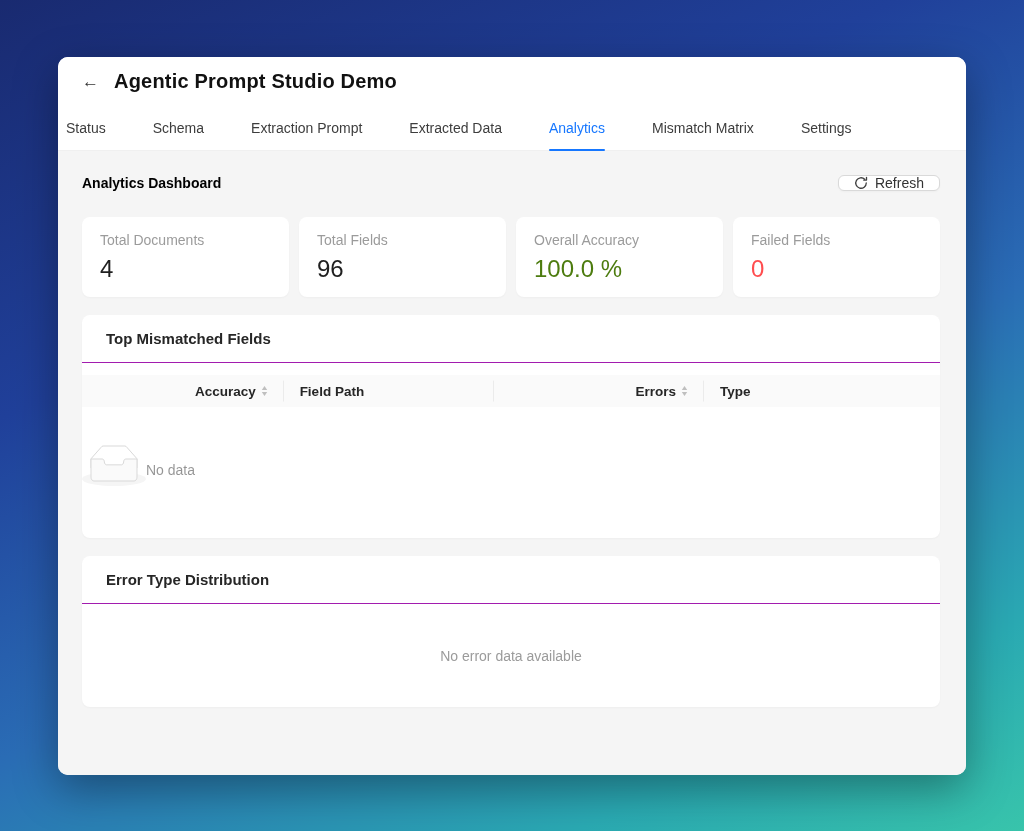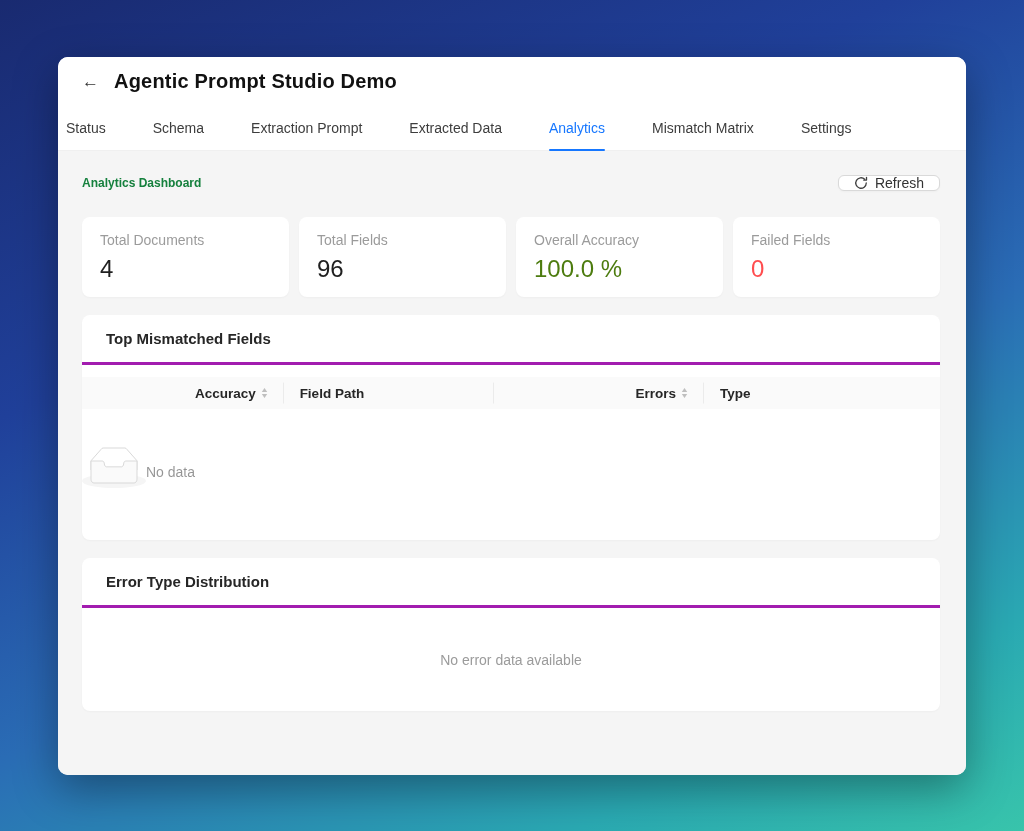--- a/index.html
+++ b/index.html
@@ -66,21 +66,21 @@
   .content {
     flex: 1 1 auto;
     background: #f5f5f5;
     padding: 14px 26px 24px 24px;
     overflow: hidden;
   }
   .dash-header {
     display: flex; align-items: center; justify-content: space-between;
     margin-bottom: 16px; height: 36px;
   }
-  .dash-title { font-size: 12px; font-weight: 700; color: #15803d; }
+  .dash-title { font-size: 14px; font-weight: 700; color: #000000; }
   .refresh-btn {
     display: inline-flex; align-items: center; gap: 7px;
     height: 16px; padding: 0 15px;
     background: #fff; border: 1px solid #d9d9d9; border-radius: 6px;
     font-family: "Liberation Sans", sans-serif;
     font-size: 14px; color: #333; cursor: pointer;
     box-shadow: 0 1px 2px rgba(0,0,0,0.03);
   }
   .refresh-icon { display: inline-flex; }
   
@@ -95,21 +95,21 @@
   .stat-value { font-size: 24px; color: #1f1f1f; line-height: 1.2; }
   
   .card {
     background: #fff; border-radius: 8px;
     box-shadow: 0 1px 2px rgba(0,0,0,0.03);
     margin-bottom: 18px;
     overflow: hidden;
   }
   .card-header {
     padding: 15px 24px;
-    border-bottom: 3px solid #a21caf;
+    border-bottom: 1px solid #a21caf;
   }
   .card-title { font-size: 15px; font-weight: 700; color: #262626; }
   
   .table-wrap { padding-top: 12px; }
   .table-header {
     display: flex; background: #fafafa;
     height: 32px; align-items: stretch;
   }
   .th {
     display: flex; align-items: center;

